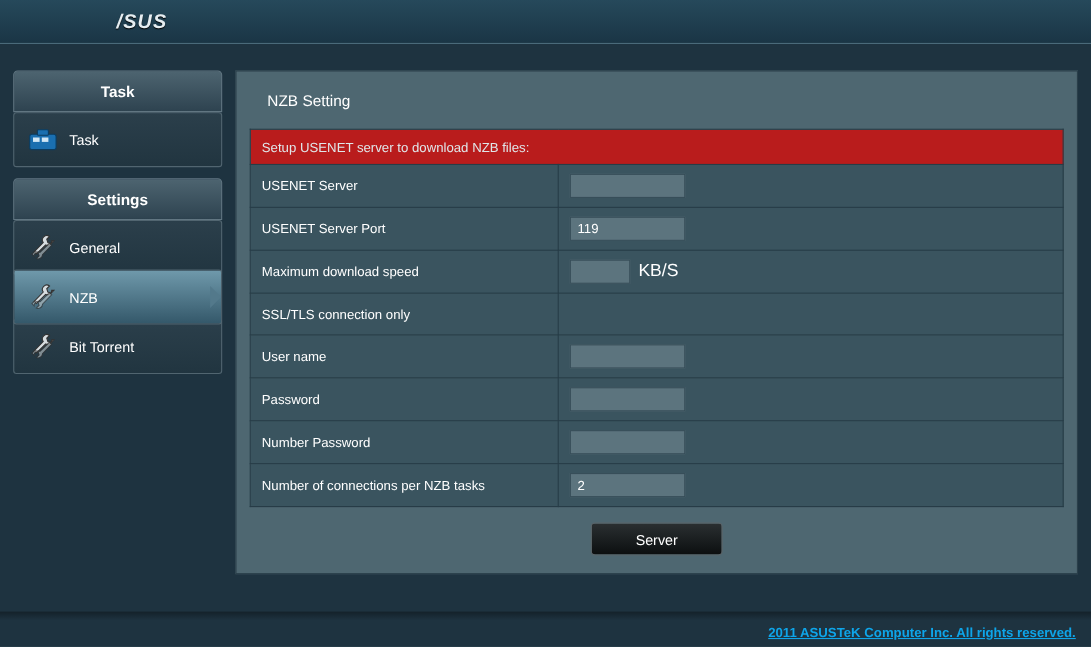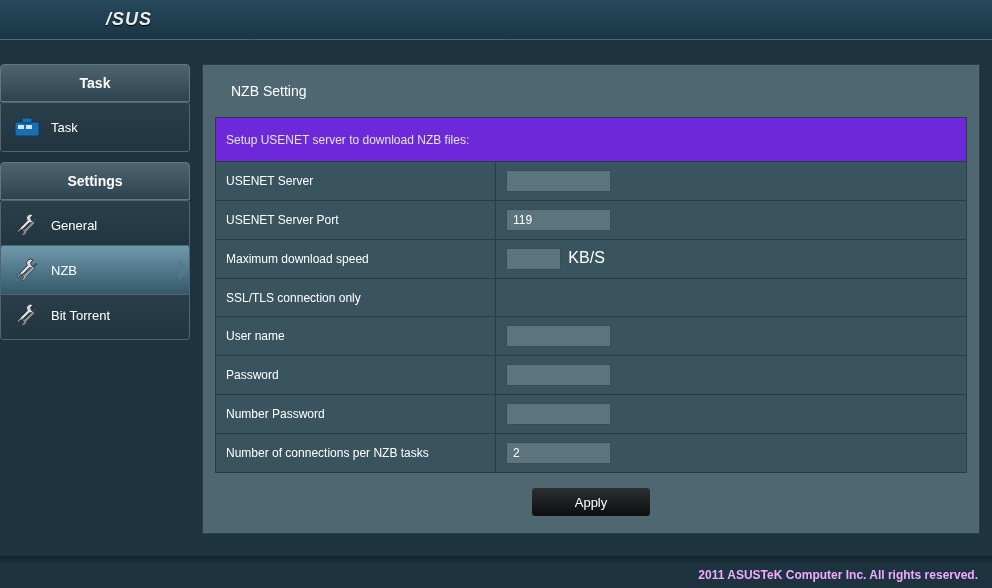--- a/index.html
+++ b/index.html
@@ -23,21 +23,21 @@
   .logo {
     font-style: italic;
     font-weight: bold;
     font-size: 18px;
     letter-spacing: 1px;
     color: #e6eef2;
     text-shadow: 0 1px 1px #000;
   }
   .page {
     display: flex;
-    padding: 24px 12px 0 0;
+    padding: 24px 12px 0 12px;
     gap: 12px;
   }
   .sidebar {
     width: 190px;
     display: flex;
     flex-direction: column;
     gap: 10px;
   }
   .side-section-header {
     background: linear-gradient(#4d6470, #2e4350);
@@ -95,23 +95,23 @@
     border-collapse: collapse;
   }
   .form-table th, .form-table td {
     border: 1px solid #273c47;
     padding: 8px 10px;
     font-size: 12px;
     text-align: left;
     font-weight: normal;
   }
   .form-table .section-row th {
-    background: #6d28d9;
+    background: #b91c1c;
     color: #e0e6e9;
-    height: 44px;
+    height: 32px;
   }
   .form-table .field-row td.label {
     background: #3a545f;
     text-align: left;
     width: 280px;
     height: 38px;
   }
   .form-table .field-row td.control {
     background: #3a545f;
   }
@@ -142,21 +142,22 @@
     height: 30px;
     border-radius: 4px;
     cursor: pointer;
   }
   .footer {
     position: absolute;
     bottom: 6px;
     right: 14px;
     font-size: 12px;
     font-weight: bold;
-    color: #f0abfc;
+    color: #0ea5e9;
+    text-decoration: underline;
   }
   .ground-shadow{
     position:absolute;
     left:0; right:0; bottom:24px;
     height:8px;
     background:linear-gradient(rgba(0,0,0,0.35), rgba(0,0,0,0));
   }
 </style>
 </head>
 <body>
@@ -280,20 +281,20 @@
       <tr class="field-row">
         <td class="label">Number of connections per NZB tasks</td>
         <td class="control">
           <input class="txt" type="text" value="2" style="">
         </td>
       </tr>
     </tbody>
       </table>
 
     <div class="apply-row">
-      <button class="btn-apply">Apply</button>
+      <button class="btn-apply">Server</button>
     </div>
   </div>
 
 </div>
 
 <div class="ground-shadow"></div>
 <div class="footer">2011 ASUSTeK Computer Inc. All rights reserved.</div>
 
 </body></html>

